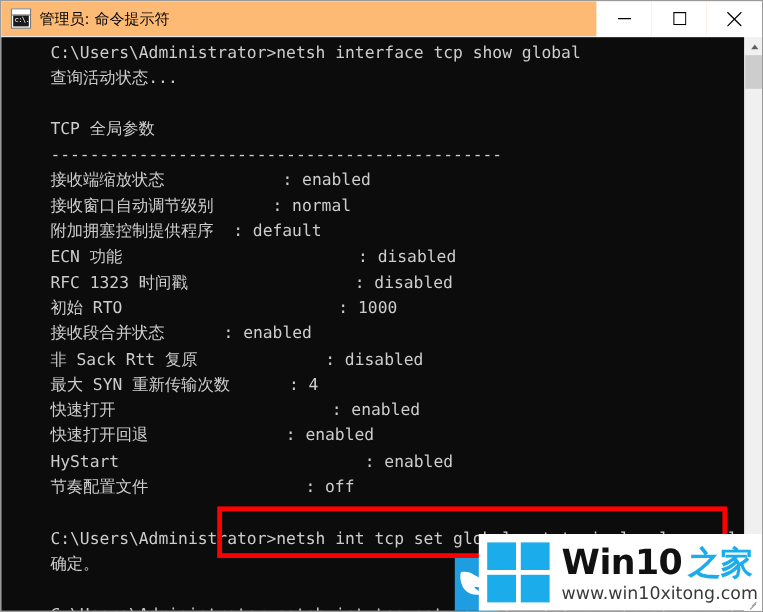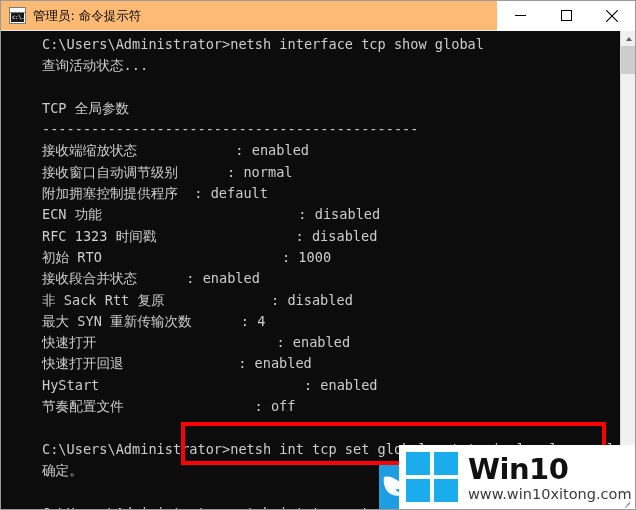--- a/index.html
+++ b/index.html
@@ -217,20 +217,21 @@
   <div class="watermark">
     <div class="wm-logo">
       <span></span>
         <span></span>
         <span></span>
         <span></span>
     </div>
     <div class="wm-right">
       <div class="wm-top">
         <div class="wm-win">Win10</div>
+        <div class="wm-cn">之家</div>
       </div>
       <div class="wm-url">www.win10xitong.com</div>
     </div>
   </div>
 
   <div class="grip">
     <i style="left:3px;top:9px;"></i>
     <i style="left:5px;top:7px;width:5px;"></i>
   </div>
 

